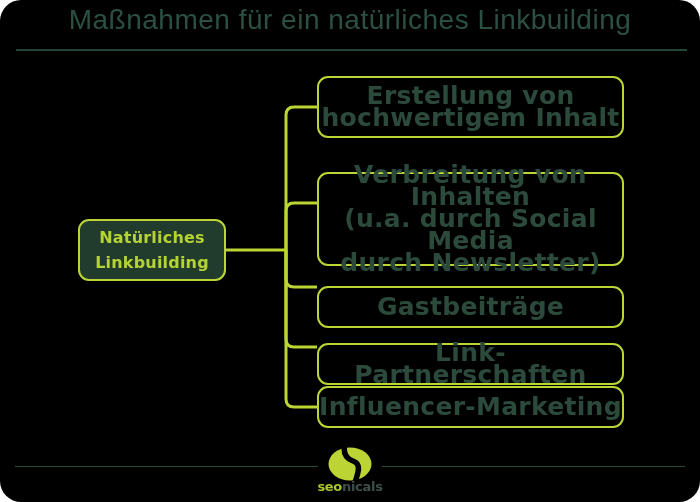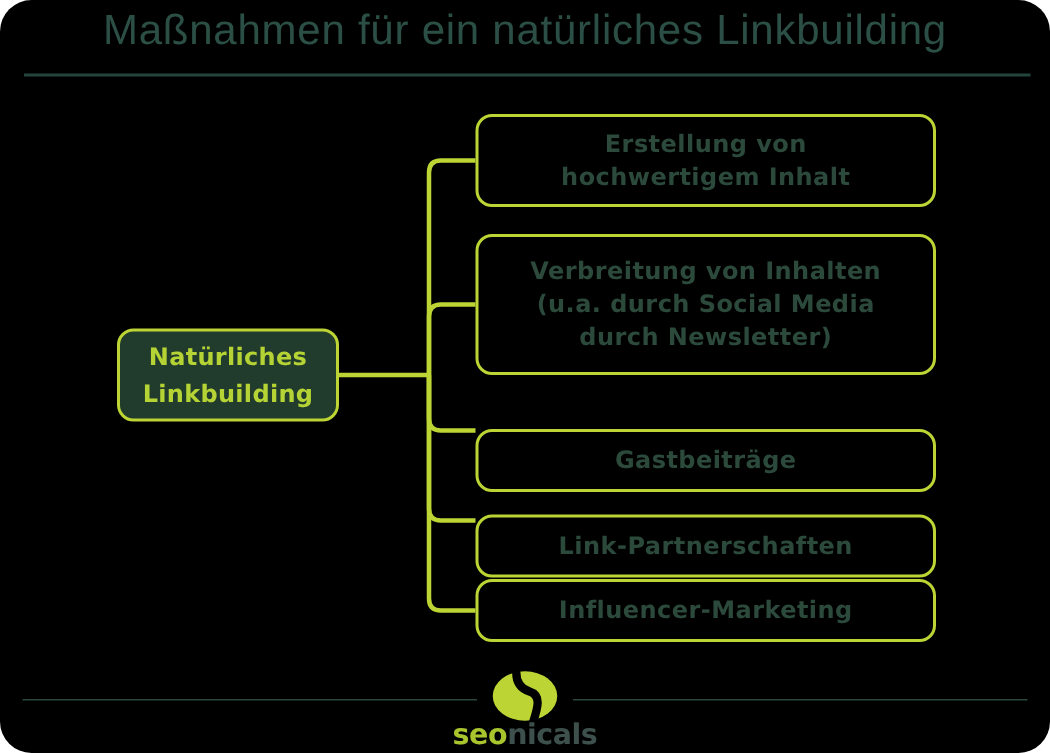--- a/index.html
+++ b/index.html
@@ -37,42 +37,42 @@
   .root-box{
     left:78px;top:219px;width:148px;height:62px;
     background:var(--root-fill,#213b2c);
     color:var(--root-text,#b5d334);
     font-size:16px;line-height:25px;letter-spacing:.2px;
   }
   .branch{
     left:317px;width:307px;
     background:transparent;
     color:var(--node-text,#2c4a3c);
-    font-size:16px;line-height:22px;letter-spacing:.3px;
+    font-size:25px;line-height:22px;letter-spacing:.3px;
   }
   .b1{top:76px;height:62px;}
-  .b2{top:156px;height:94px;}
+  .b2{top:172px;height:94px;}
   .b3{top:266px;height:42px;margin-top:20px;}
   .b4{top:343px;height:42px;}
   .b5{top:386px;height:42px;text-align:right;}
   .node span{display:block;}
   .footer-rule{
     position:absolute;top:466px;height:1px;
     background:var(--footer-rule,#2a473f);
   }
   .fr-left{left:15px;width:303px;}
   .fr-right{left:382px;width:303px;}
   .logo-icon{position:absolute;left:328px;top:447px;}
   .logo-circle{fill:var(--accent,#bcd434);}
   .logo-cut{fill:none;stroke:var(--background,#000);stroke-width:5.5;stroke-linecap:round;}
   .wordmark{
     position:absolute;left:0;right:0;top:479px;
     text-align:center;
     font-family:"DejaVu Sans", sans-serif;
-    font-weight:bold;font-size:19px;letter-spacing:-.3px;
+    font-weight:bold;font-size:13px;letter-spacing:-.3px;
   }
   .brand-prefix{color:var(--brand-prefix,#a9c52e);}
   .brand-suffix{color:var(--brand-suffix,#3d504b);}
 </style>
 </head>
 <body>
 
 <div class="stage">
 
   <h1 class="title">Maßnahmen für ein natürliches Linkbuilding</h1>

